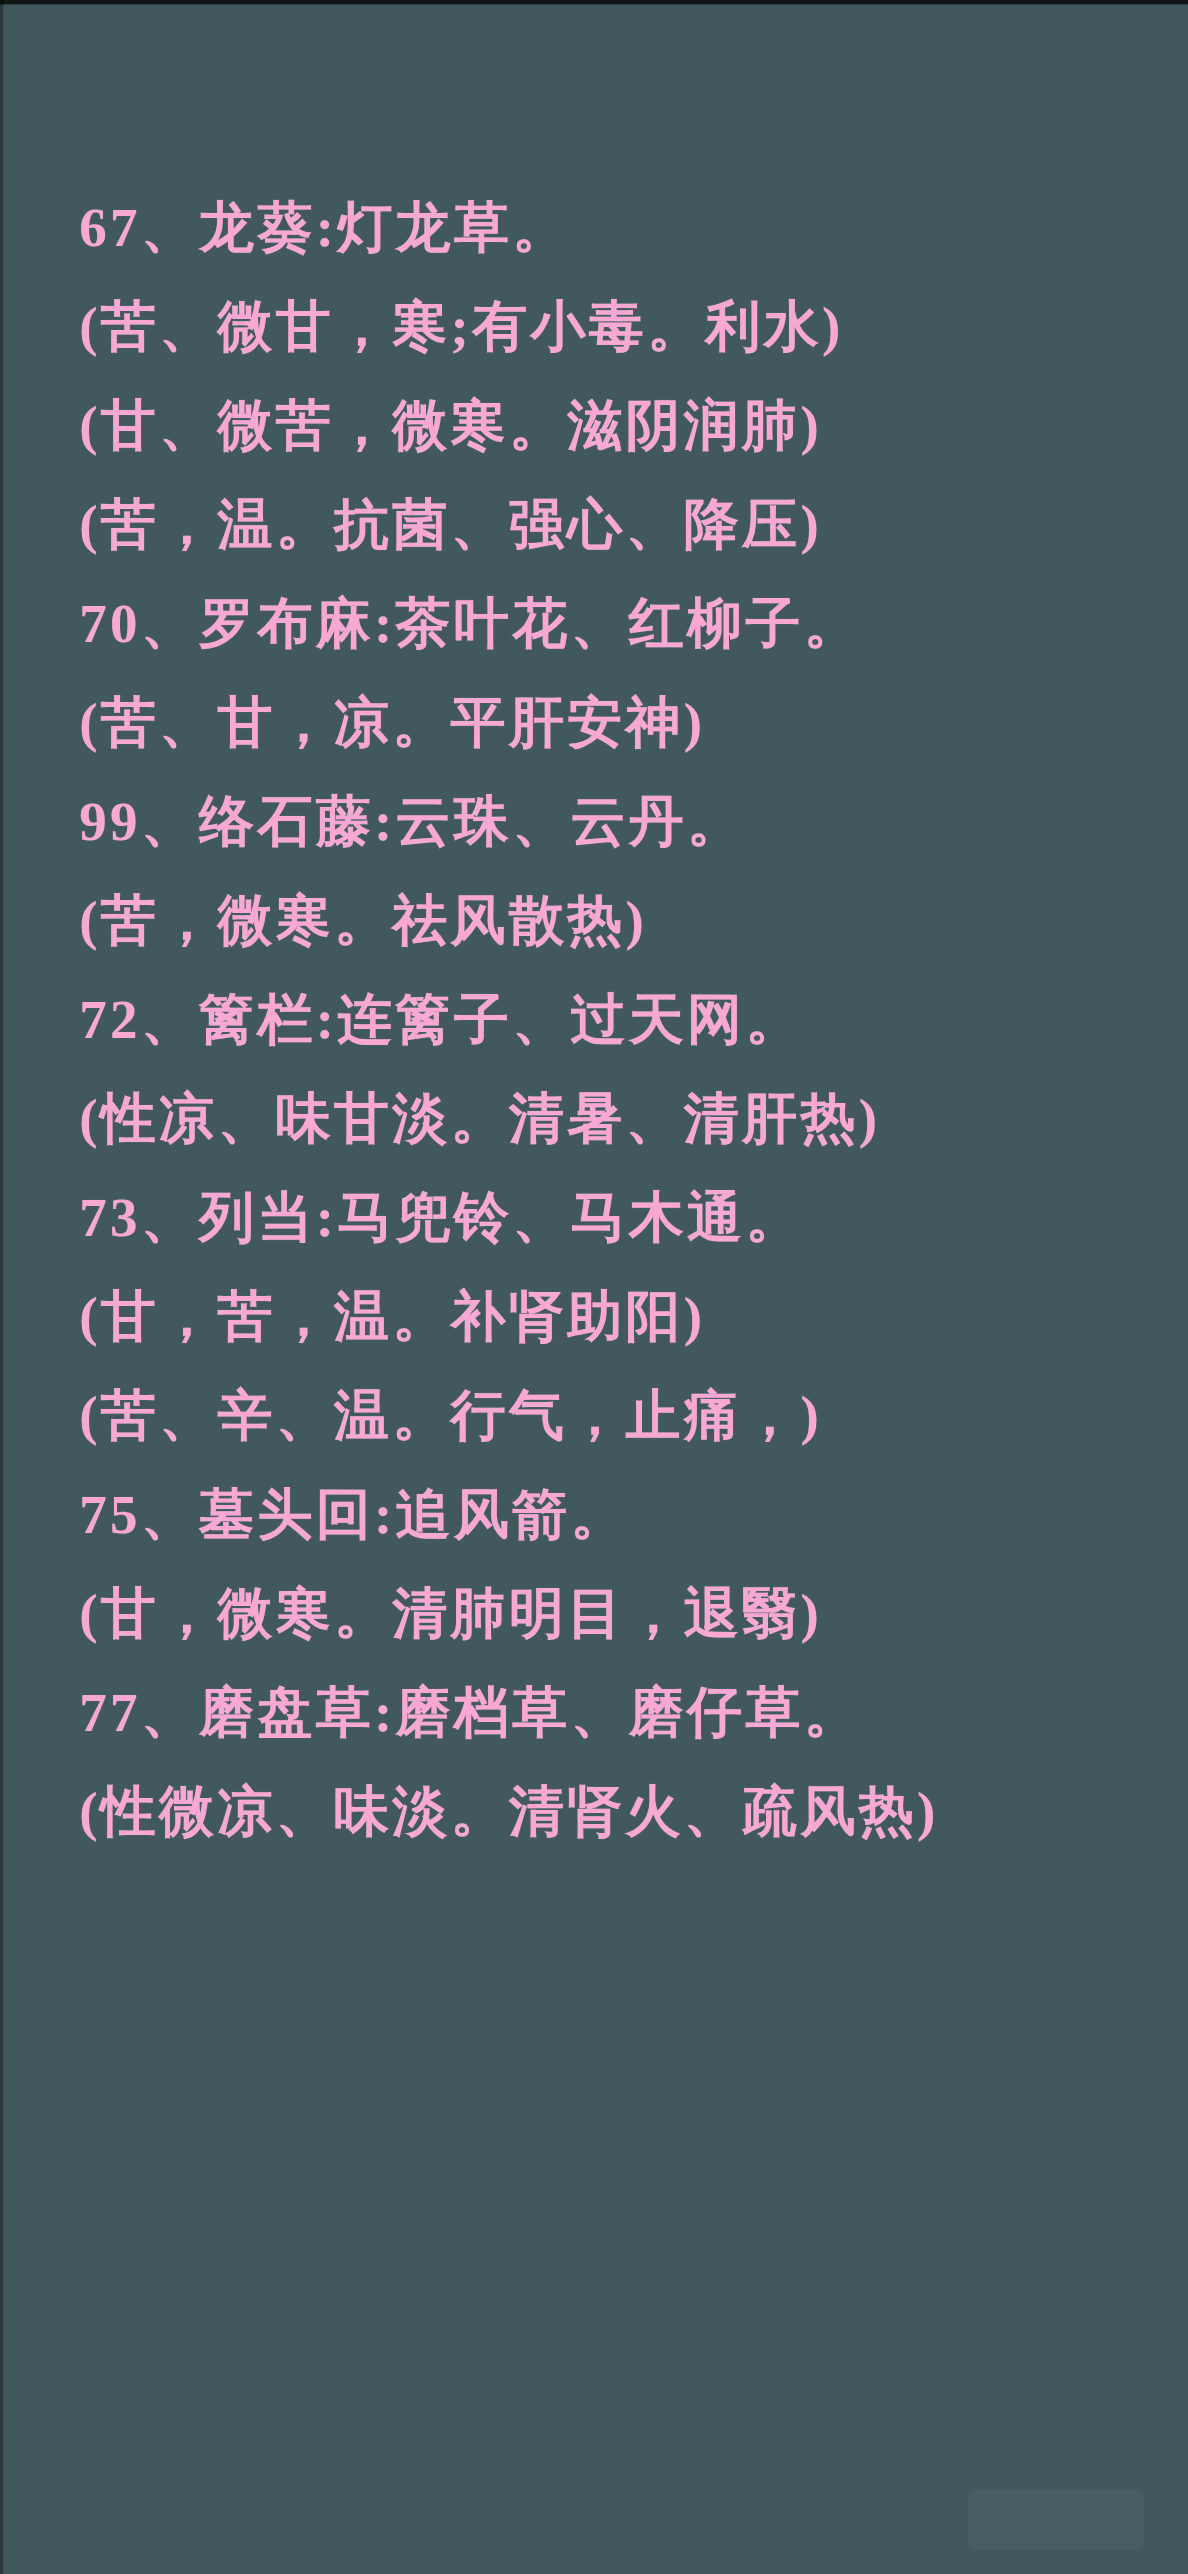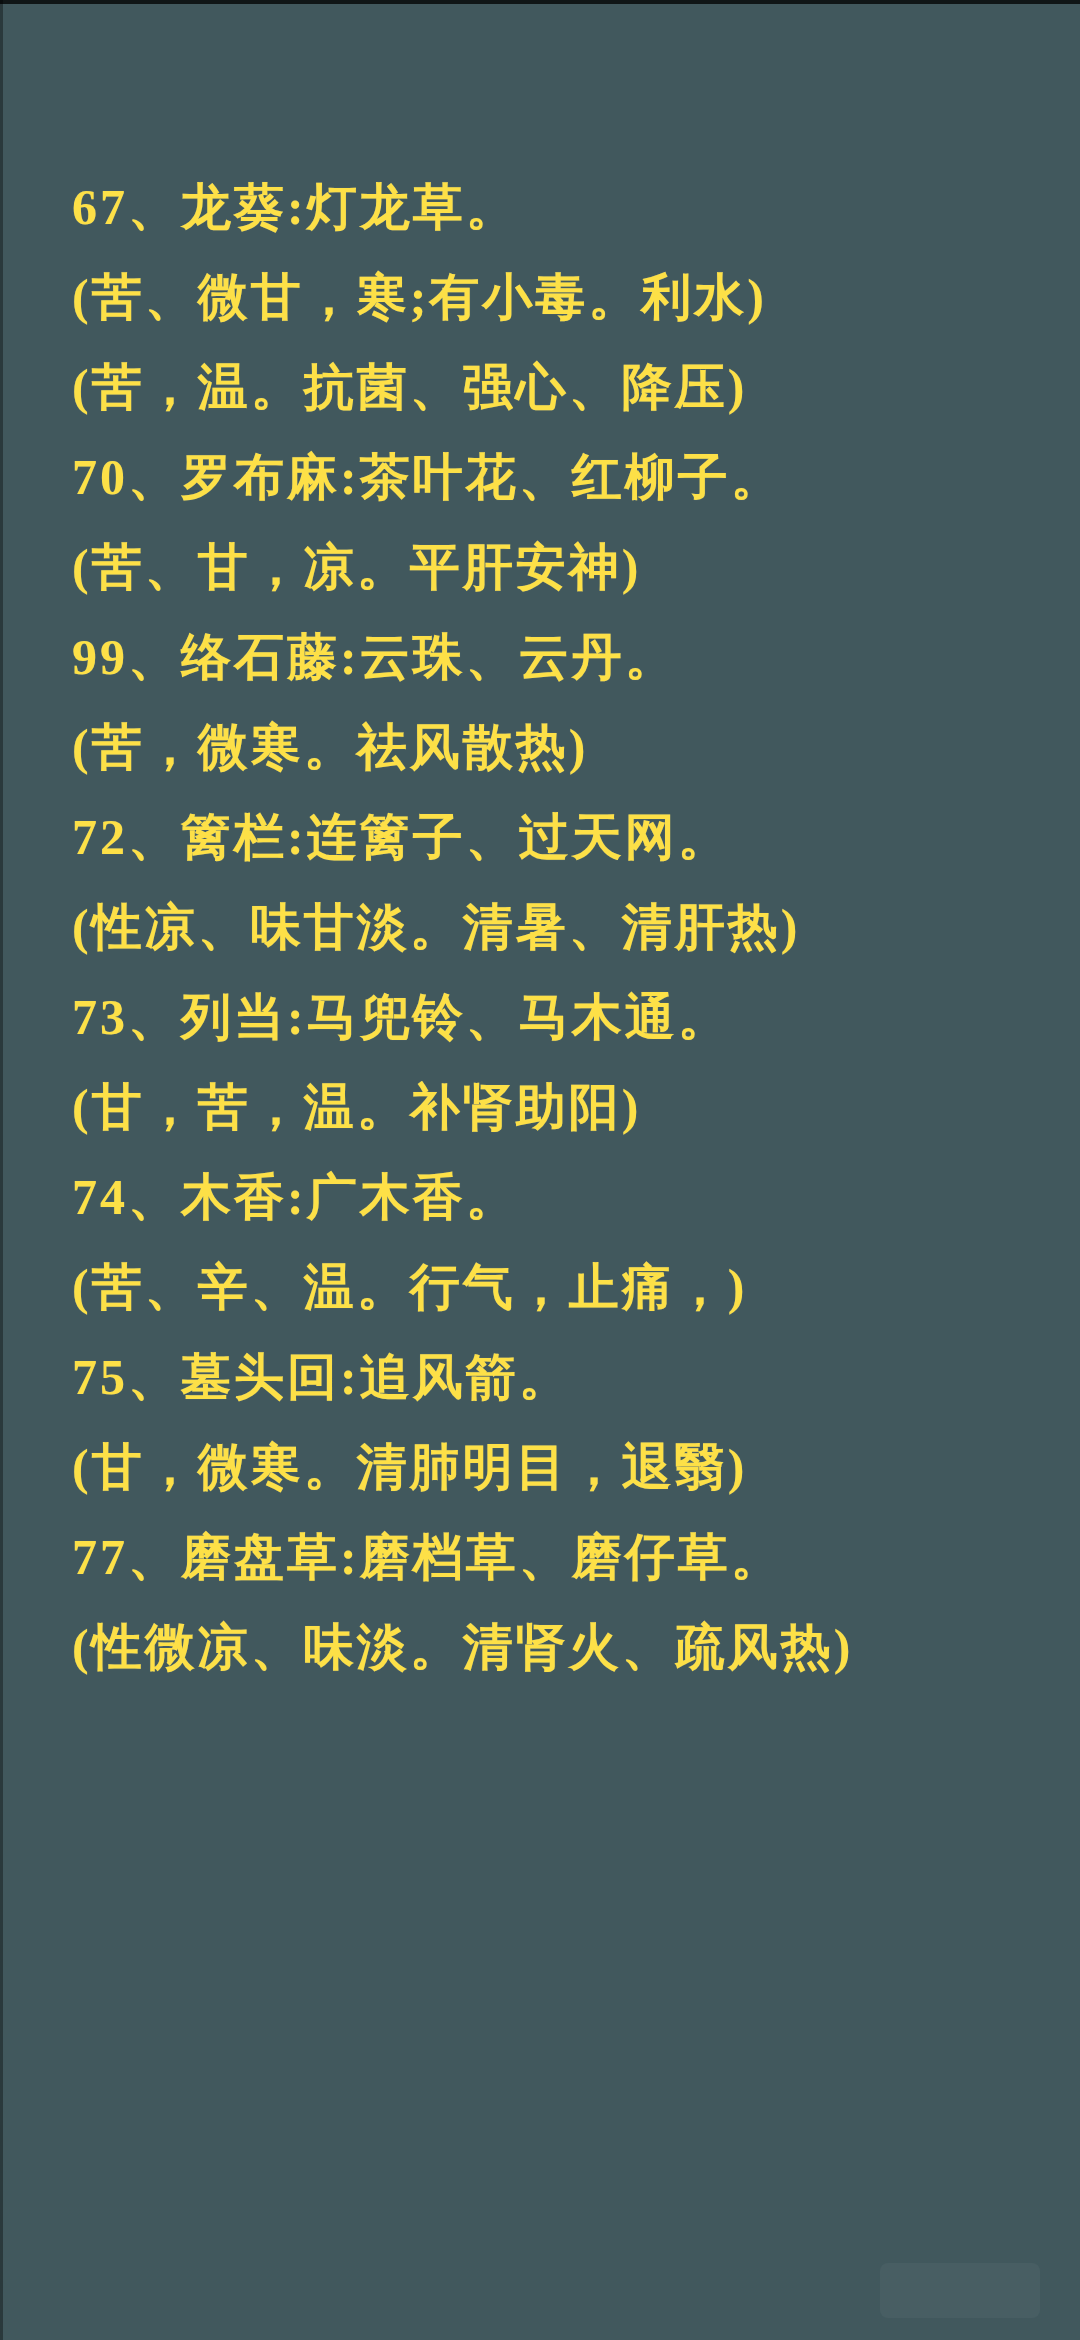--- a/index.html
+++ b/index.html
@@ -31,21 +31,21 @@
   .text-block {
     position: absolute;
     left: 72px;
     top: 162px;
     width: 990px;
   }
   .line {
     font-size: 50px;
     line-height: 90px;
     font-weight: bold;
-    color: #fde047;
+    color: #f9a8d4;
     letter-spacing: 3px;
     white-space: nowrap;
     text-shadow: 0 0 1px rgba(255,255,255,0.25);
   }
   .watermark {
     position: absolute;
     right: 40px;
     bottom: 22px;
     width: 160px;
     height: 55px;
@@ -55,30 +55,30 @@
 </style>
 </head>
 <body>
 
 <div class="edge-top"></div>
 <div class="edge-left"></div>
 
 <div class="text-block">
   <div class="line">67、龙葵:灯龙草。</div>
   <div class="line">(苦、微甘，寒;有小毒。利水)</div>
+  <div class="line">(甘、微苦，微寒。滋阴润肺)</div>
   <div class="line">(苦，温。抗菌、强心、降压)</div>
   <div class="line">70、罗布麻:茶叶花、红柳子。</div>
   <div class="line">(苦、甘，凉。平肝安神)</div>
   <div class="line">99、络石藤:云珠、云丹。</div>
   <div class="line">(苦，微寒。祛风散热)</div>
   <div class="line">72、篱栏:连篱子、过天网。</div>
   <div class="line">(性凉、味甘淡。清暑、清肝热)</div>
   <div class="line">73、列当:马兜铃、马木通。</div>
   <div class="line">(甘，苦，温。补肾助阳)</div>
-  <div class="line">74、木香:广木香。</div>
   <div class="line">(苦、辛、温。行气，止痛，)</div>
   <div class="line">75、墓头回:追风箭。</div>
   <div class="line">(甘，微寒。清肺明目，退翳)</div>
   <div class="line">77、磨盘草:磨档草、磨仔草。</div>
   <div class="line">(性微凉、味淡。清肾火、疏风热)</div>
 </div>
 
 <div class="watermark"></div>
 
 </body></html>

